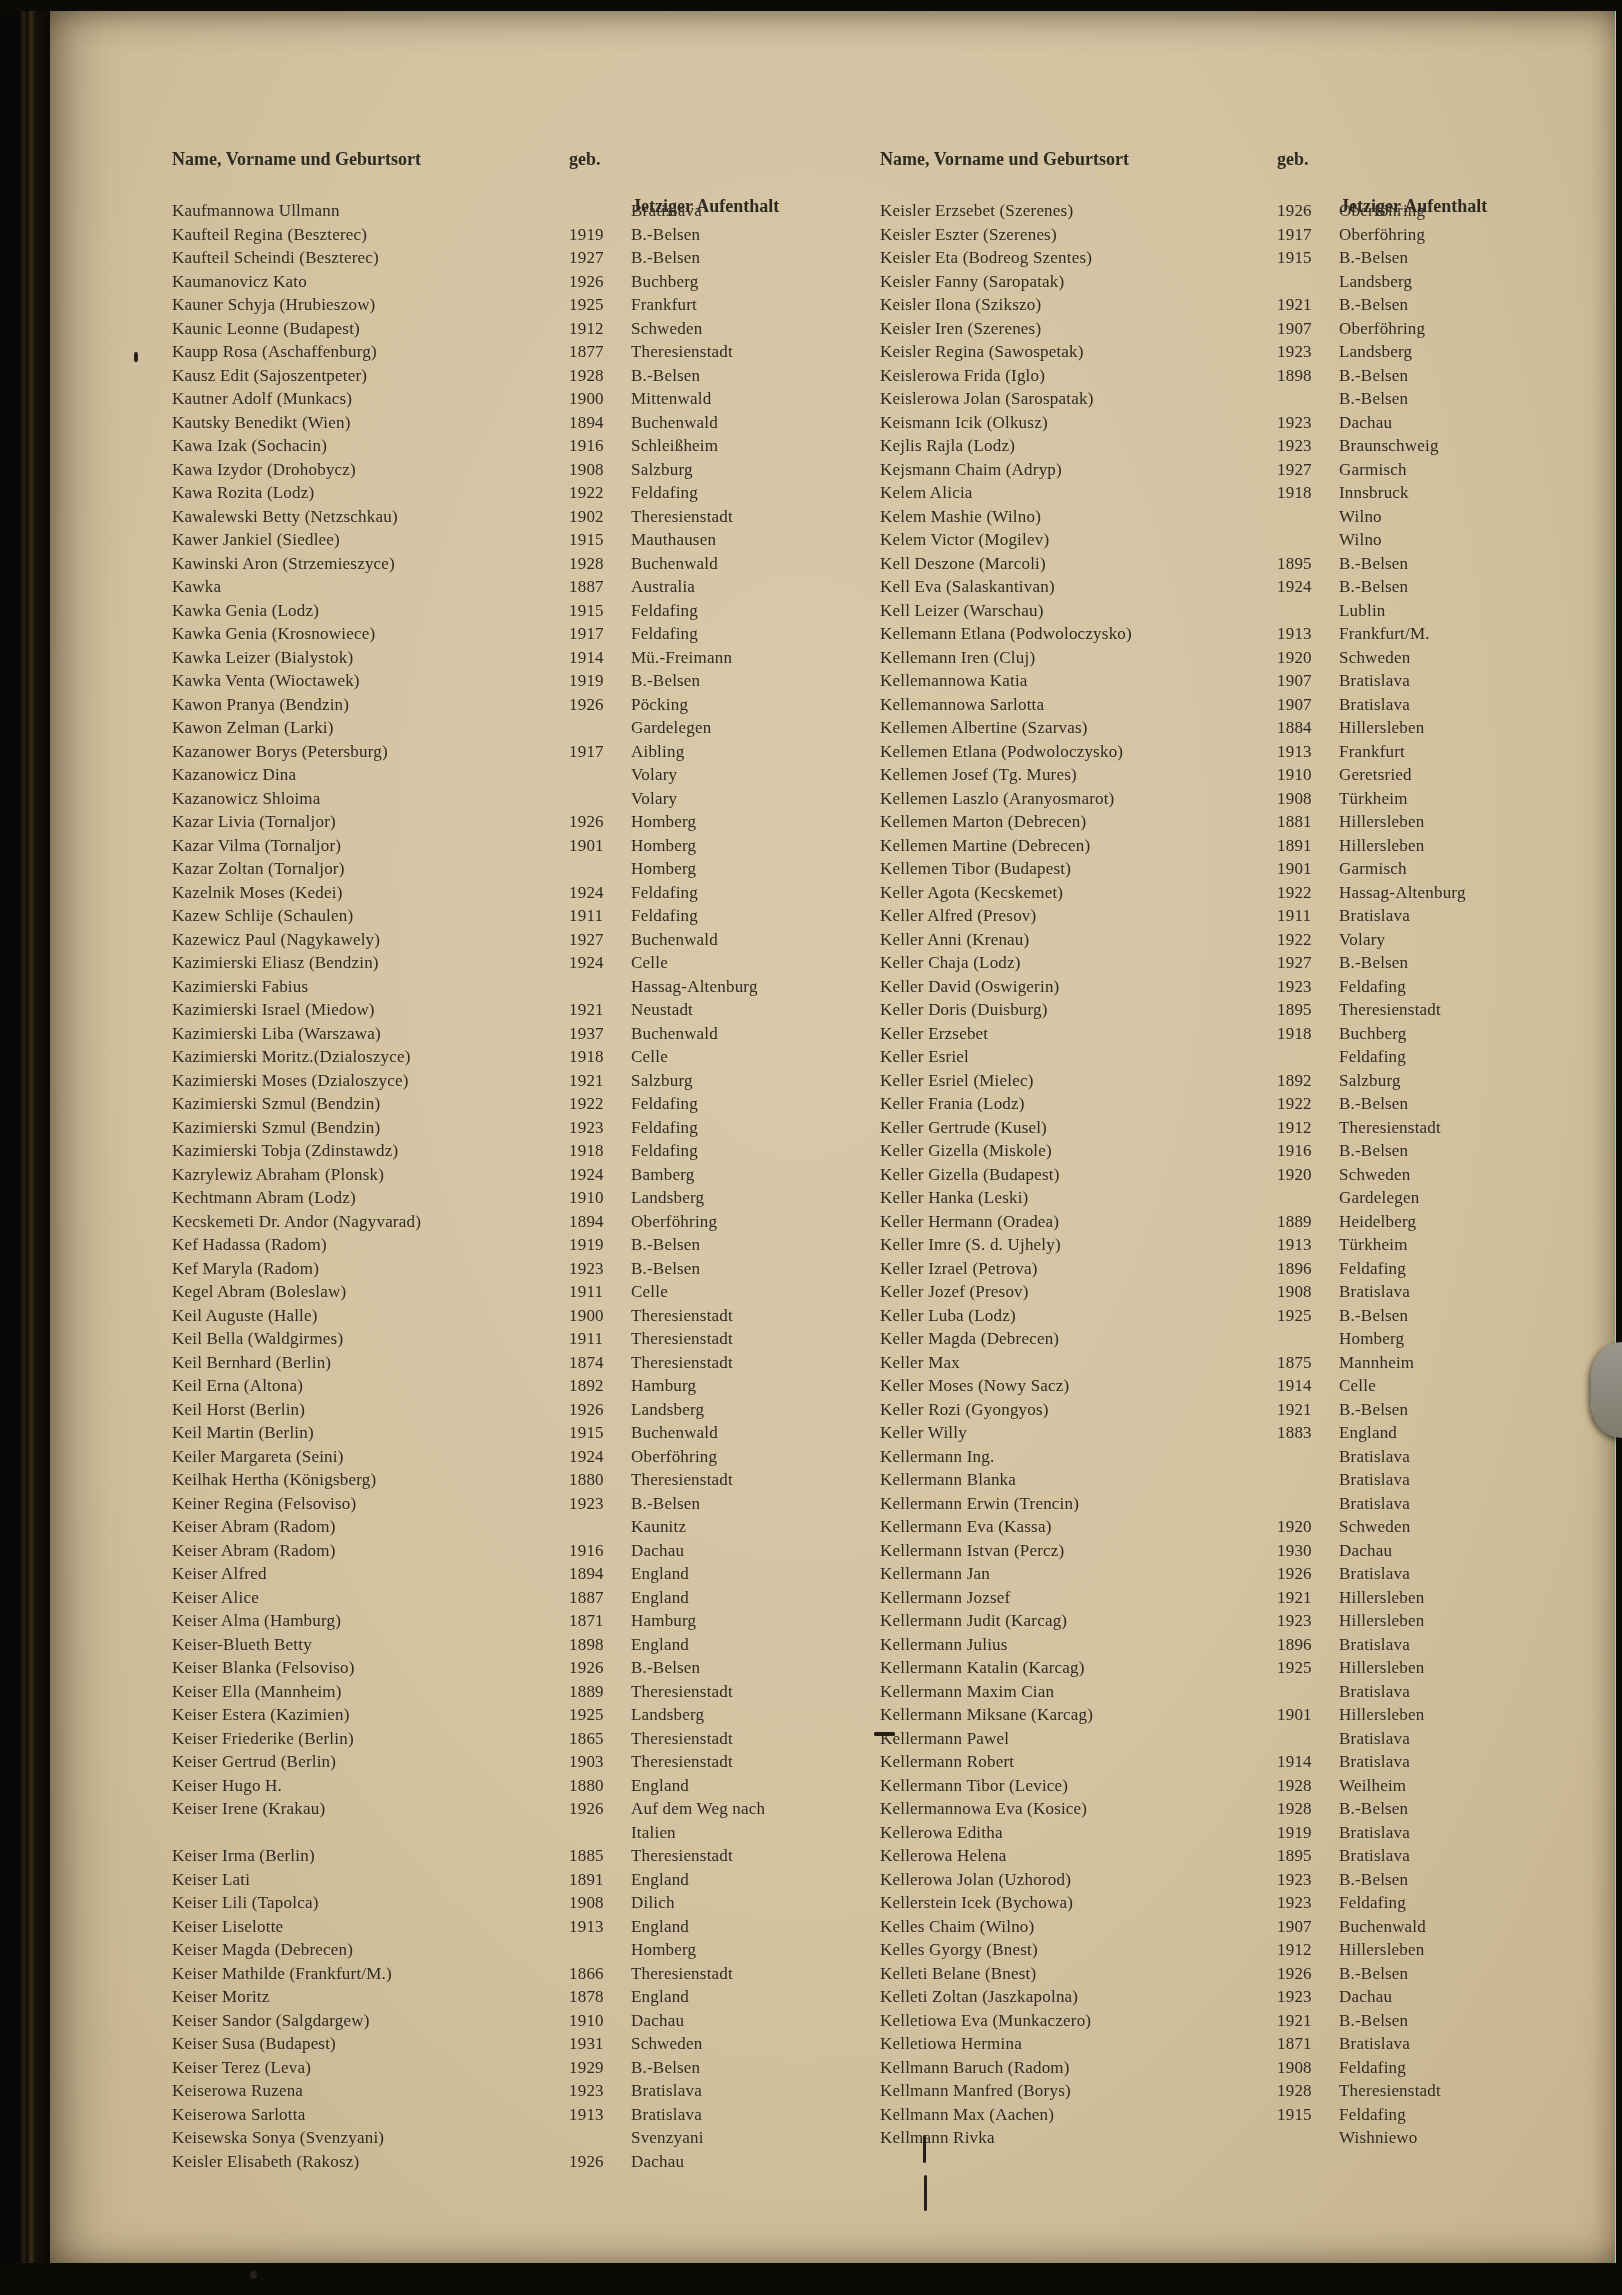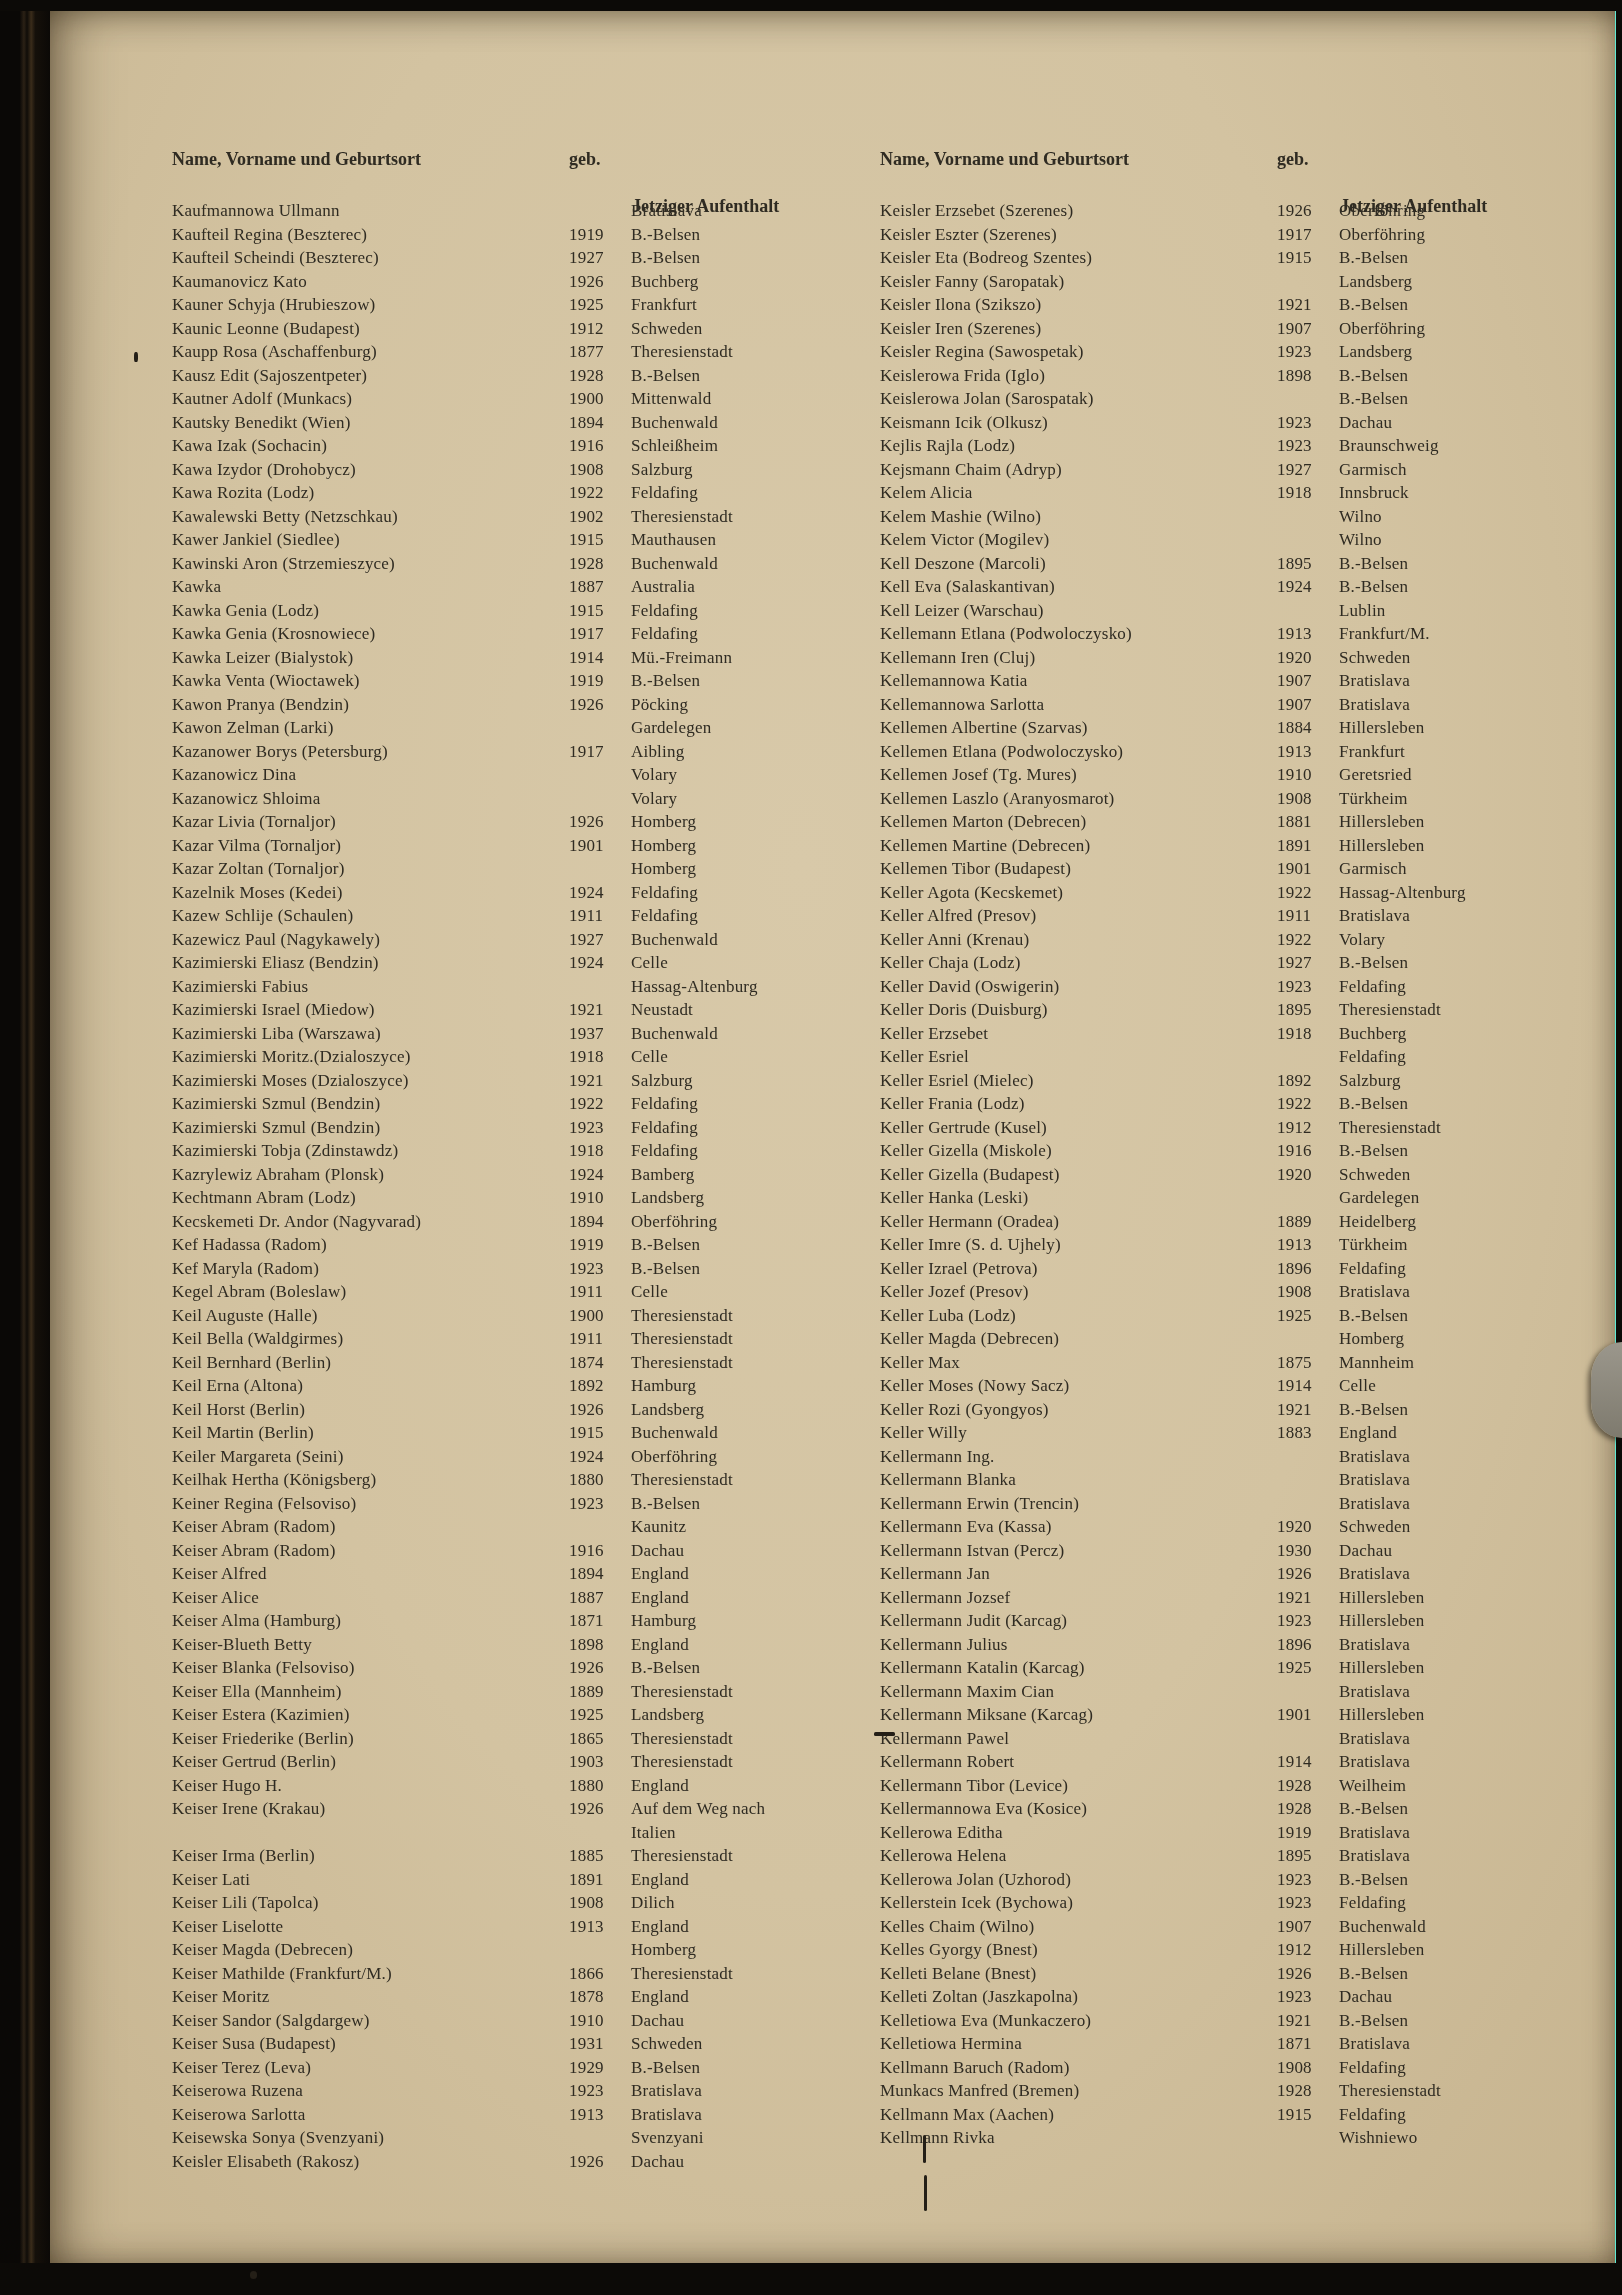--- a/index.html
+++ b/index.html
@@ -1132,21 +1132,21 @@
     <span class="c-loc">Bratislava</span>
   </div>
 
   <div class="row">
     <span class="c-name">Kellmann Baruch (Radom)</span>
     <span class="c-year">1908</span>
     <span class="c-loc">Feldafing</span>
   </div>
 
   <div class="row">
-    <span class="c-name">Munkacs Manfred (Bremen)</span>
+    <span class="c-name">Kellmann Manfred (Borys)</span>
     <span class="c-year">1928</span>
     <span class="c-loc">Theresienstadt</span>
   </div>
 
   <div class="row">
     <span class="c-name">Kellmann Max (Aachen)</span>
     <span class="c-year">1915</span>
     <span class="c-loc">Feldafing</span>
   </div>
 

